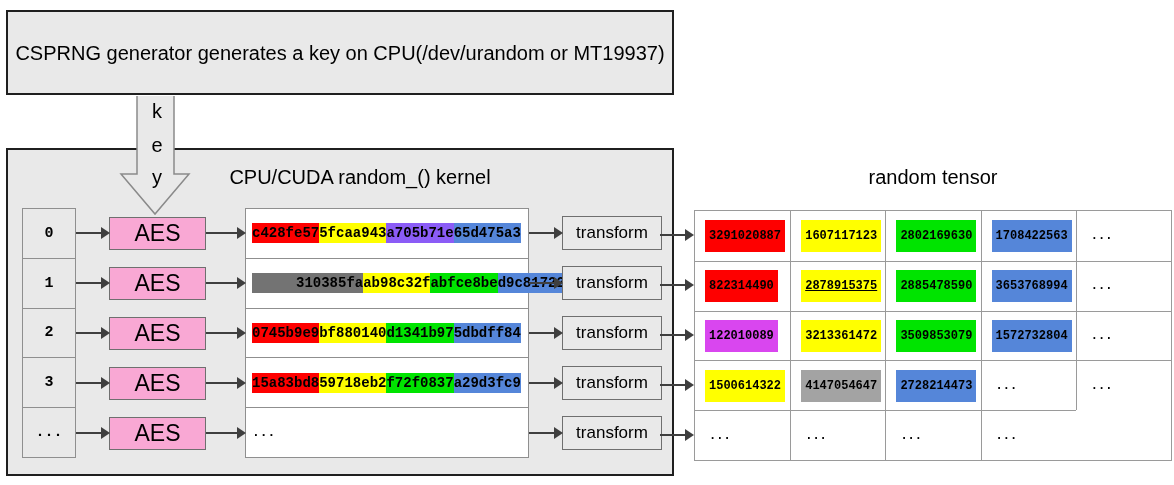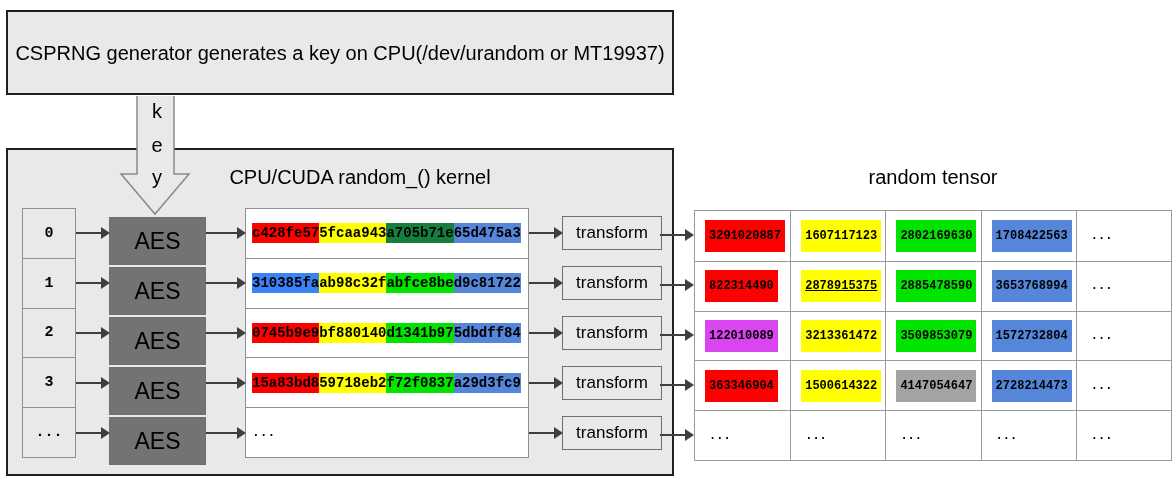--- a/index.html
+++ b/index.html
@@ -17,21 +17,21 @@
     border:2px solid #1f1f1f;box-sizing:border-box;z-index:1;}
   .kernel-title{position:absolute;left:40px;right:0;top:16px;text-align:center;
     font:20px "Liberation Sans",sans-serif;}
 
   .idx-col{position:absolute;left:14px;top:58px;width:54px;height:250px;border:1.5px solid #8f8f8f;
     box-sizing:border-box;display:flex;flex-direction:column;background:#e9e9e9;z-index:2;}
   .idx-cell{flex:1;display:flex;align-items:center;justify-content:center;
     border-bottom:1.5px solid #8f8f8f;font:bold 15px "Liberation Mono",monospace;}
   .idx-cell:last-child{border-bottom:none;}
 
-  .aes-box{position:absolute;left:101px;width:97px;height:48px;background:#737373;
+  .aes-box{position:absolute;left:101px;width:97px;height:33px;background:#f9a8d4;
     border:1.5px solid #6f6f6f;box-sizing:border-box;display:flex;align-items:center;
     justify-content:center;font:23px "Liberation Sans",sans-serif;z-index:2;}
 
   .hex-box{position:absolute;left:237px;top:58px;width:284px;height:250px;background:#fff;
     border:1.5px solid #8f8f8f;box-sizing:border-box;display:flex;flex-direction:column;z-index:2;}
   .hex-row{flex:1;display:flex;align-items:center;padding-left:6px;border-bottom:1px solid #8f8f8f;}
   .hex-row:last-child{border-bottom:none;}
   .seg{font:bold 14px "Liberation Mono",monospace;padding:2px 0;white-space:pre;}
   .hex-ellipsis{font:bold 13px "Liberation Mono",monospace;}
 
@@ -128,25 +128,25 @@
       </div>
     <div class="harrow" style="left:198px;top:283px;width:39px">
         <i class="shaft"></i>
         <i class="head"></i>
       </div>
 
     <div class="hex-box">
       <div class="hex-row">
         <span class="seg" style="background-color: rgb(254, 0, 0);">c428fe57</span>
           <span class="seg" style="background-color: rgb(255, 255, 0);">5fcaa943</span>
-          <span class="seg" style="background-color: #15803d;">a705b71e</span>
+          <span class="seg" style="background-color: #8b5cf6;">a705b71e</span>
           <span class="seg" style="background-color: rgb(85, 134, 217);">65d475a3</span>
       </div>
       <div class="hex-row">
-        <span class="seg" style="background-color: #3b82f6;">310385fa</span>
+        <span class="seg" style="background-color: #737373; padding-left: 44px;">310385fa</span>
           <span class="seg" style="background-color: rgb(255, 255, 0);">ab98c32f</span>
           <span class="seg" style="background-color: rgb(0, 228, 0);">abfce8be</span>
           <span class="seg" style="background-color: rgb(85, 134, 217);">d9c81722</span>
       </div>
       <div class="hex-row">
         <span class="seg" style="background-color: rgb(254, 0, 0);">0745b9e9</span>
           <span class="seg" style="background-color: rgb(255, 255, 0);">bf880140</span>
           <span class="seg" style="background-color: rgb(0, 228, 0);">d1341b97</span>
           <span class="seg" style="background-color: rgb(85, 134, 217);">5dbdff84</span>
       </div>
@@ -251,23 +251,20 @@
     <div class="tcell">
         <span class="tval" style="background-color: rgb(0, 228, 0);">3509853079</span>
       </div>
     <div class="tcell">
         <span class="tval" style="background-color: rgb(85, 134, 217);">1572732804</span>
       </div>
     <div class="tcell">
         <span class="tval">...</span>
       </div>
     <div class="tcell">
-        <span class="tval" style="background-color: rgb(254, 0, 0);">363346904</span>
-      </div>
-    <div class="tcell">
         <span class="tval" style="background-color: rgb(255, 255, 0);">1500614322</span>
       </div>
     <div class="tcell">
         <span class="tval" style="background-color: #a3a3a3;">4147054647</span>
       </div>
     <div class="tcell">
         <span class="tval" style="background-color: rgb(85, 134, 217);">2728214473</span>
       </div>
     <div class="tcell">
         <span class="tval">...</span>

